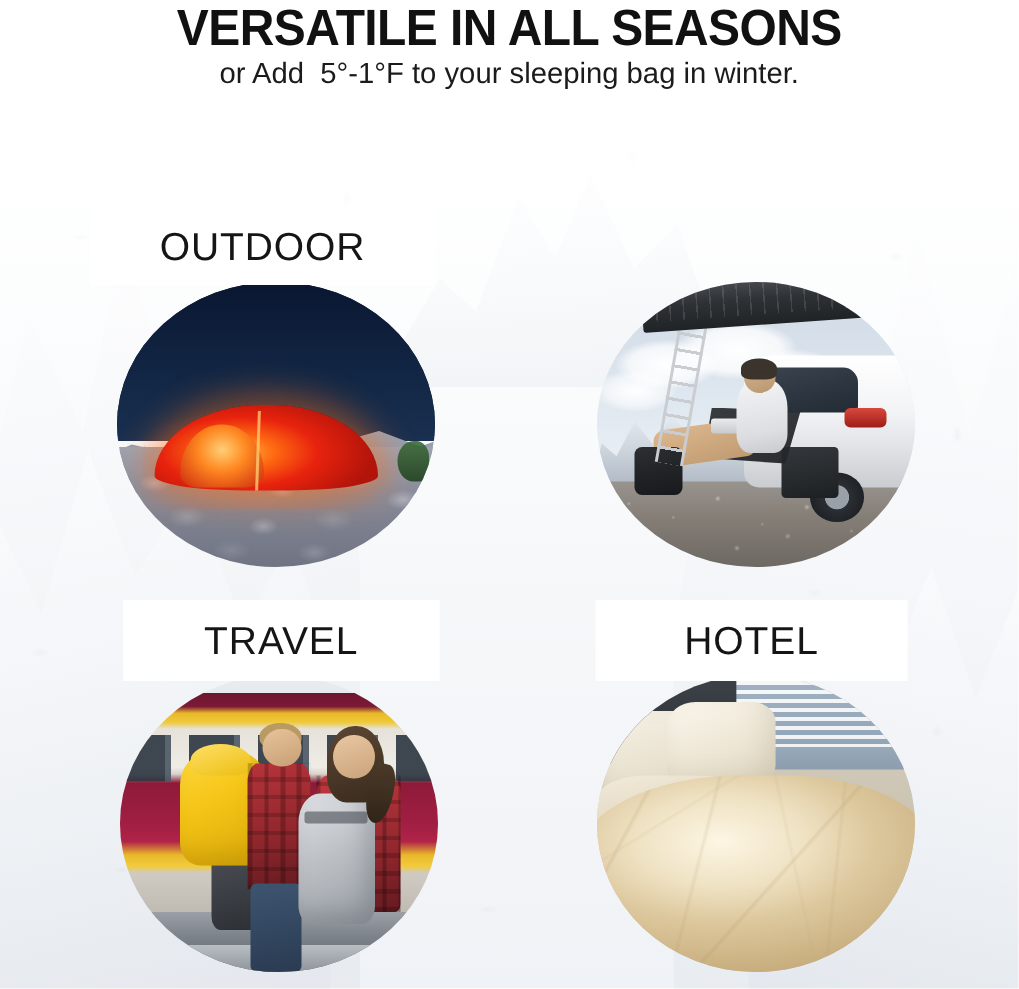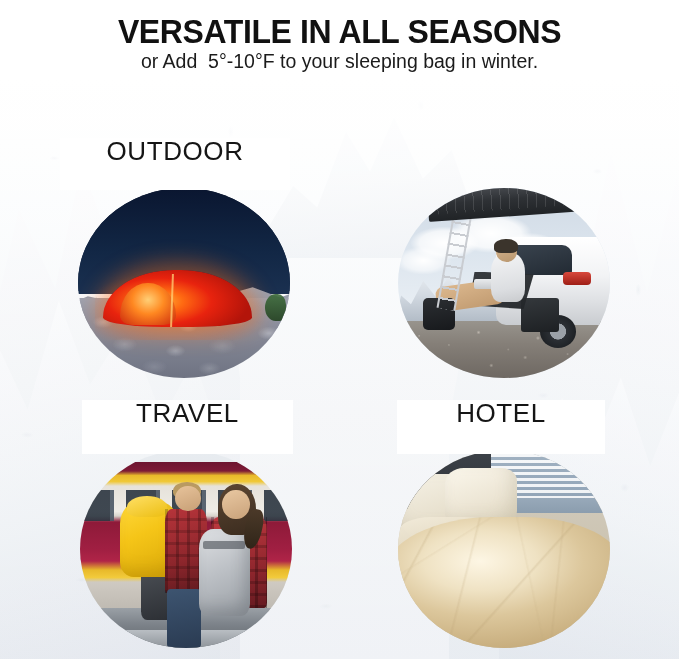--- a/index.html
+++ b/index.html
@@ -99,21 +99,21 @@
   .bg-wash {
     position: absolute;
     inset: 0;
     background: linear-gradient(180deg, rgba(255,255,255,.92) 0%, rgba(255,255,255,.55) 18%,
                                 rgba(255,255,255,.20) 40%, rgba(255,255,255,.10) 100%);
   }
 
   
   .header {
     position: absolute;
-    left: 0; right: 0; top: 12px;
+    left: 0; right: 0; top: 0;
     text-align: center;
     z-index: 6;
   }
   .title {
     margin: 0;
     padding-top: 1px;
     font-family: "Liberation Sans Narrow", "Liberation Sans", sans-serif;
     font-size: 34px;
     line-height: 36px;
     font-weight: 700;
@@ -514,21 +514,21 @@
     background: linear-gradient(165deg, #f3ecdb 0%, #e2d8c0 60%, #cfc2a4 100%);
     opacity: .9;
   }
 
   
   .label-box {
     position: absolute;
     background: #ffffff;
     z-index: 5;
     display: flex;
-    align-items: flex-start;
+    align-items: center;
     justify-content: center;
   }
   .label-text {
     font-size: 26px;
     line-height: 26px;
     font-weight: 400;
     color: #151515;
     letter-spacing: 0.6px;
     white-space: nowrap;
   }
@@ -544,21 +544,21 @@
     <div class="peak peakL2"></div>
     <div class="peak peakC"></div>
     <div class="peak peakR"></div>
     <div class="peak peakR2"></div>
     <div class="bg-speckle"></div>
     <div class="bg-wash"></div>
   </div>
 
   <div class="header">
     <div class="title">VERSATILE IN ALL SEASONS</div>
-    <div class="subtitle sub2">or Add  5°-10°F to your sleeping bag in winter.</div>
+    <div class="subtitle sub2">or Add  5°-1°F to your sleeping bag in winter.</div>
   </div>
 
   <div class="circle" style="left:78px; top:188px; width:212px; height:190px;">
     <div class="photo ph-outdoor">
       <div class="od-sky2"></div>
       <div class="od-ridge"></div>
       <div class="od-trees"></div>
       <div class="od-ground"></div>
       <div class="od-rocks"></div>
       <div class="od-glow"></div>

